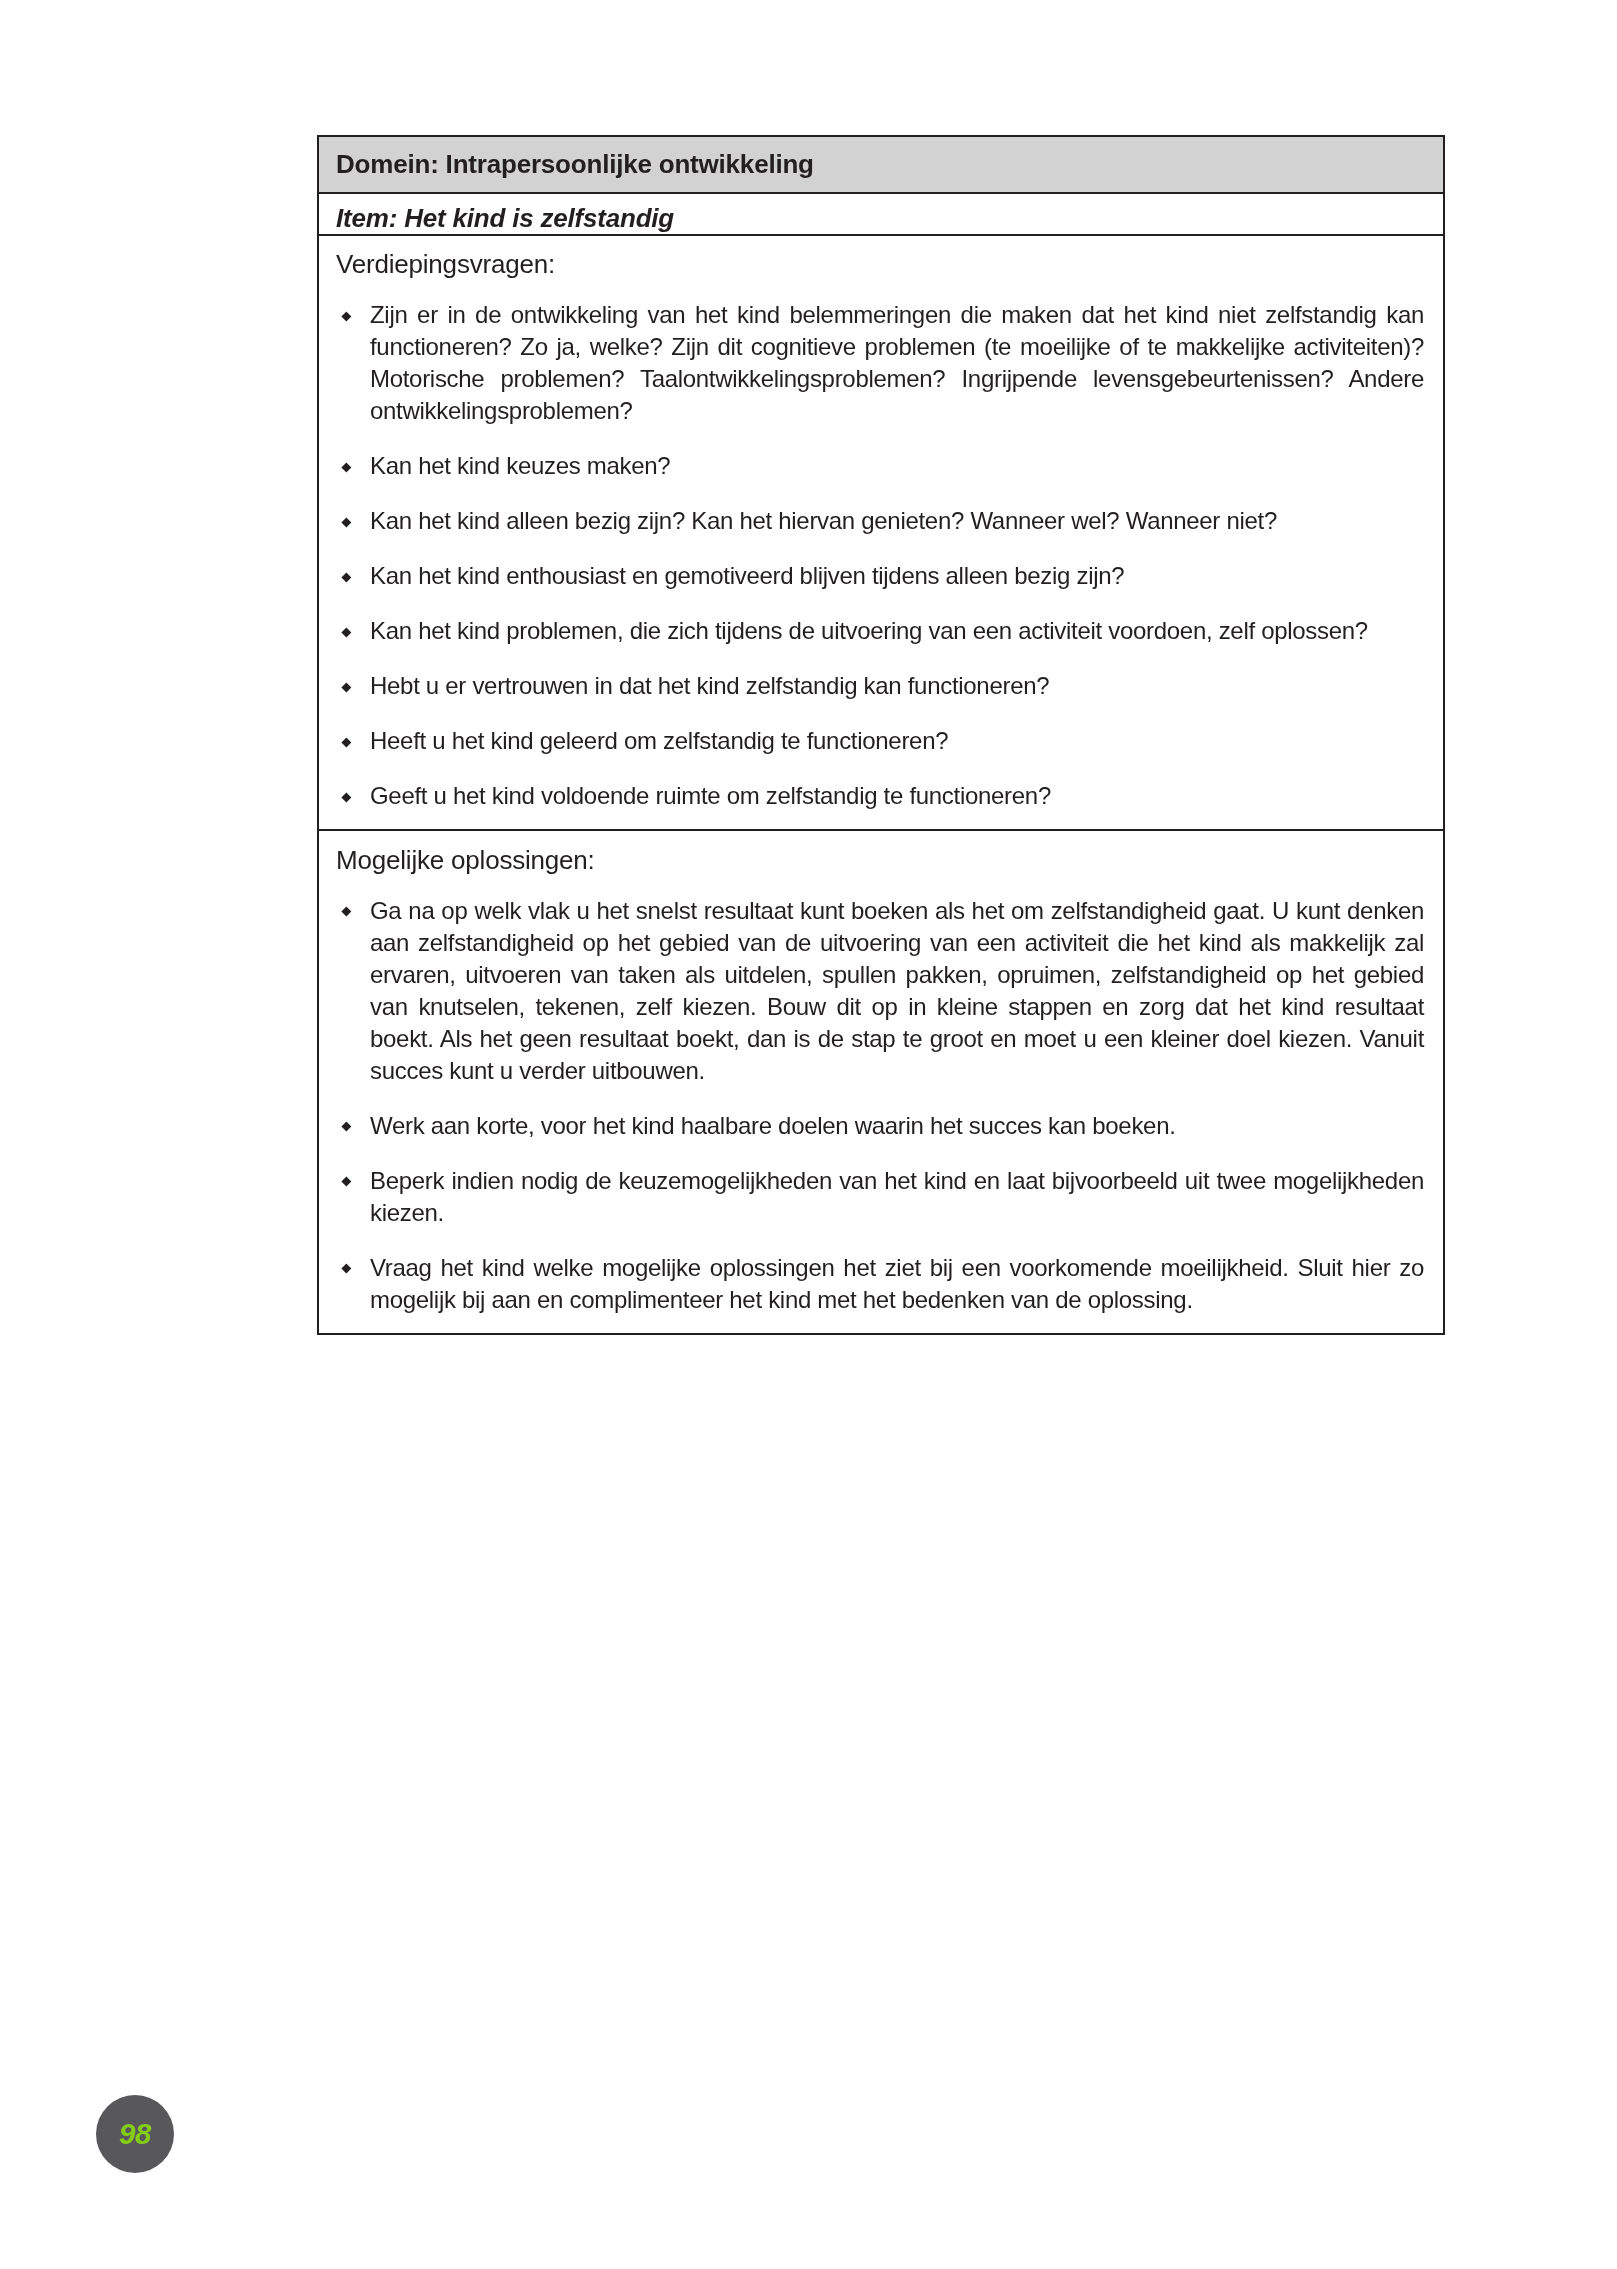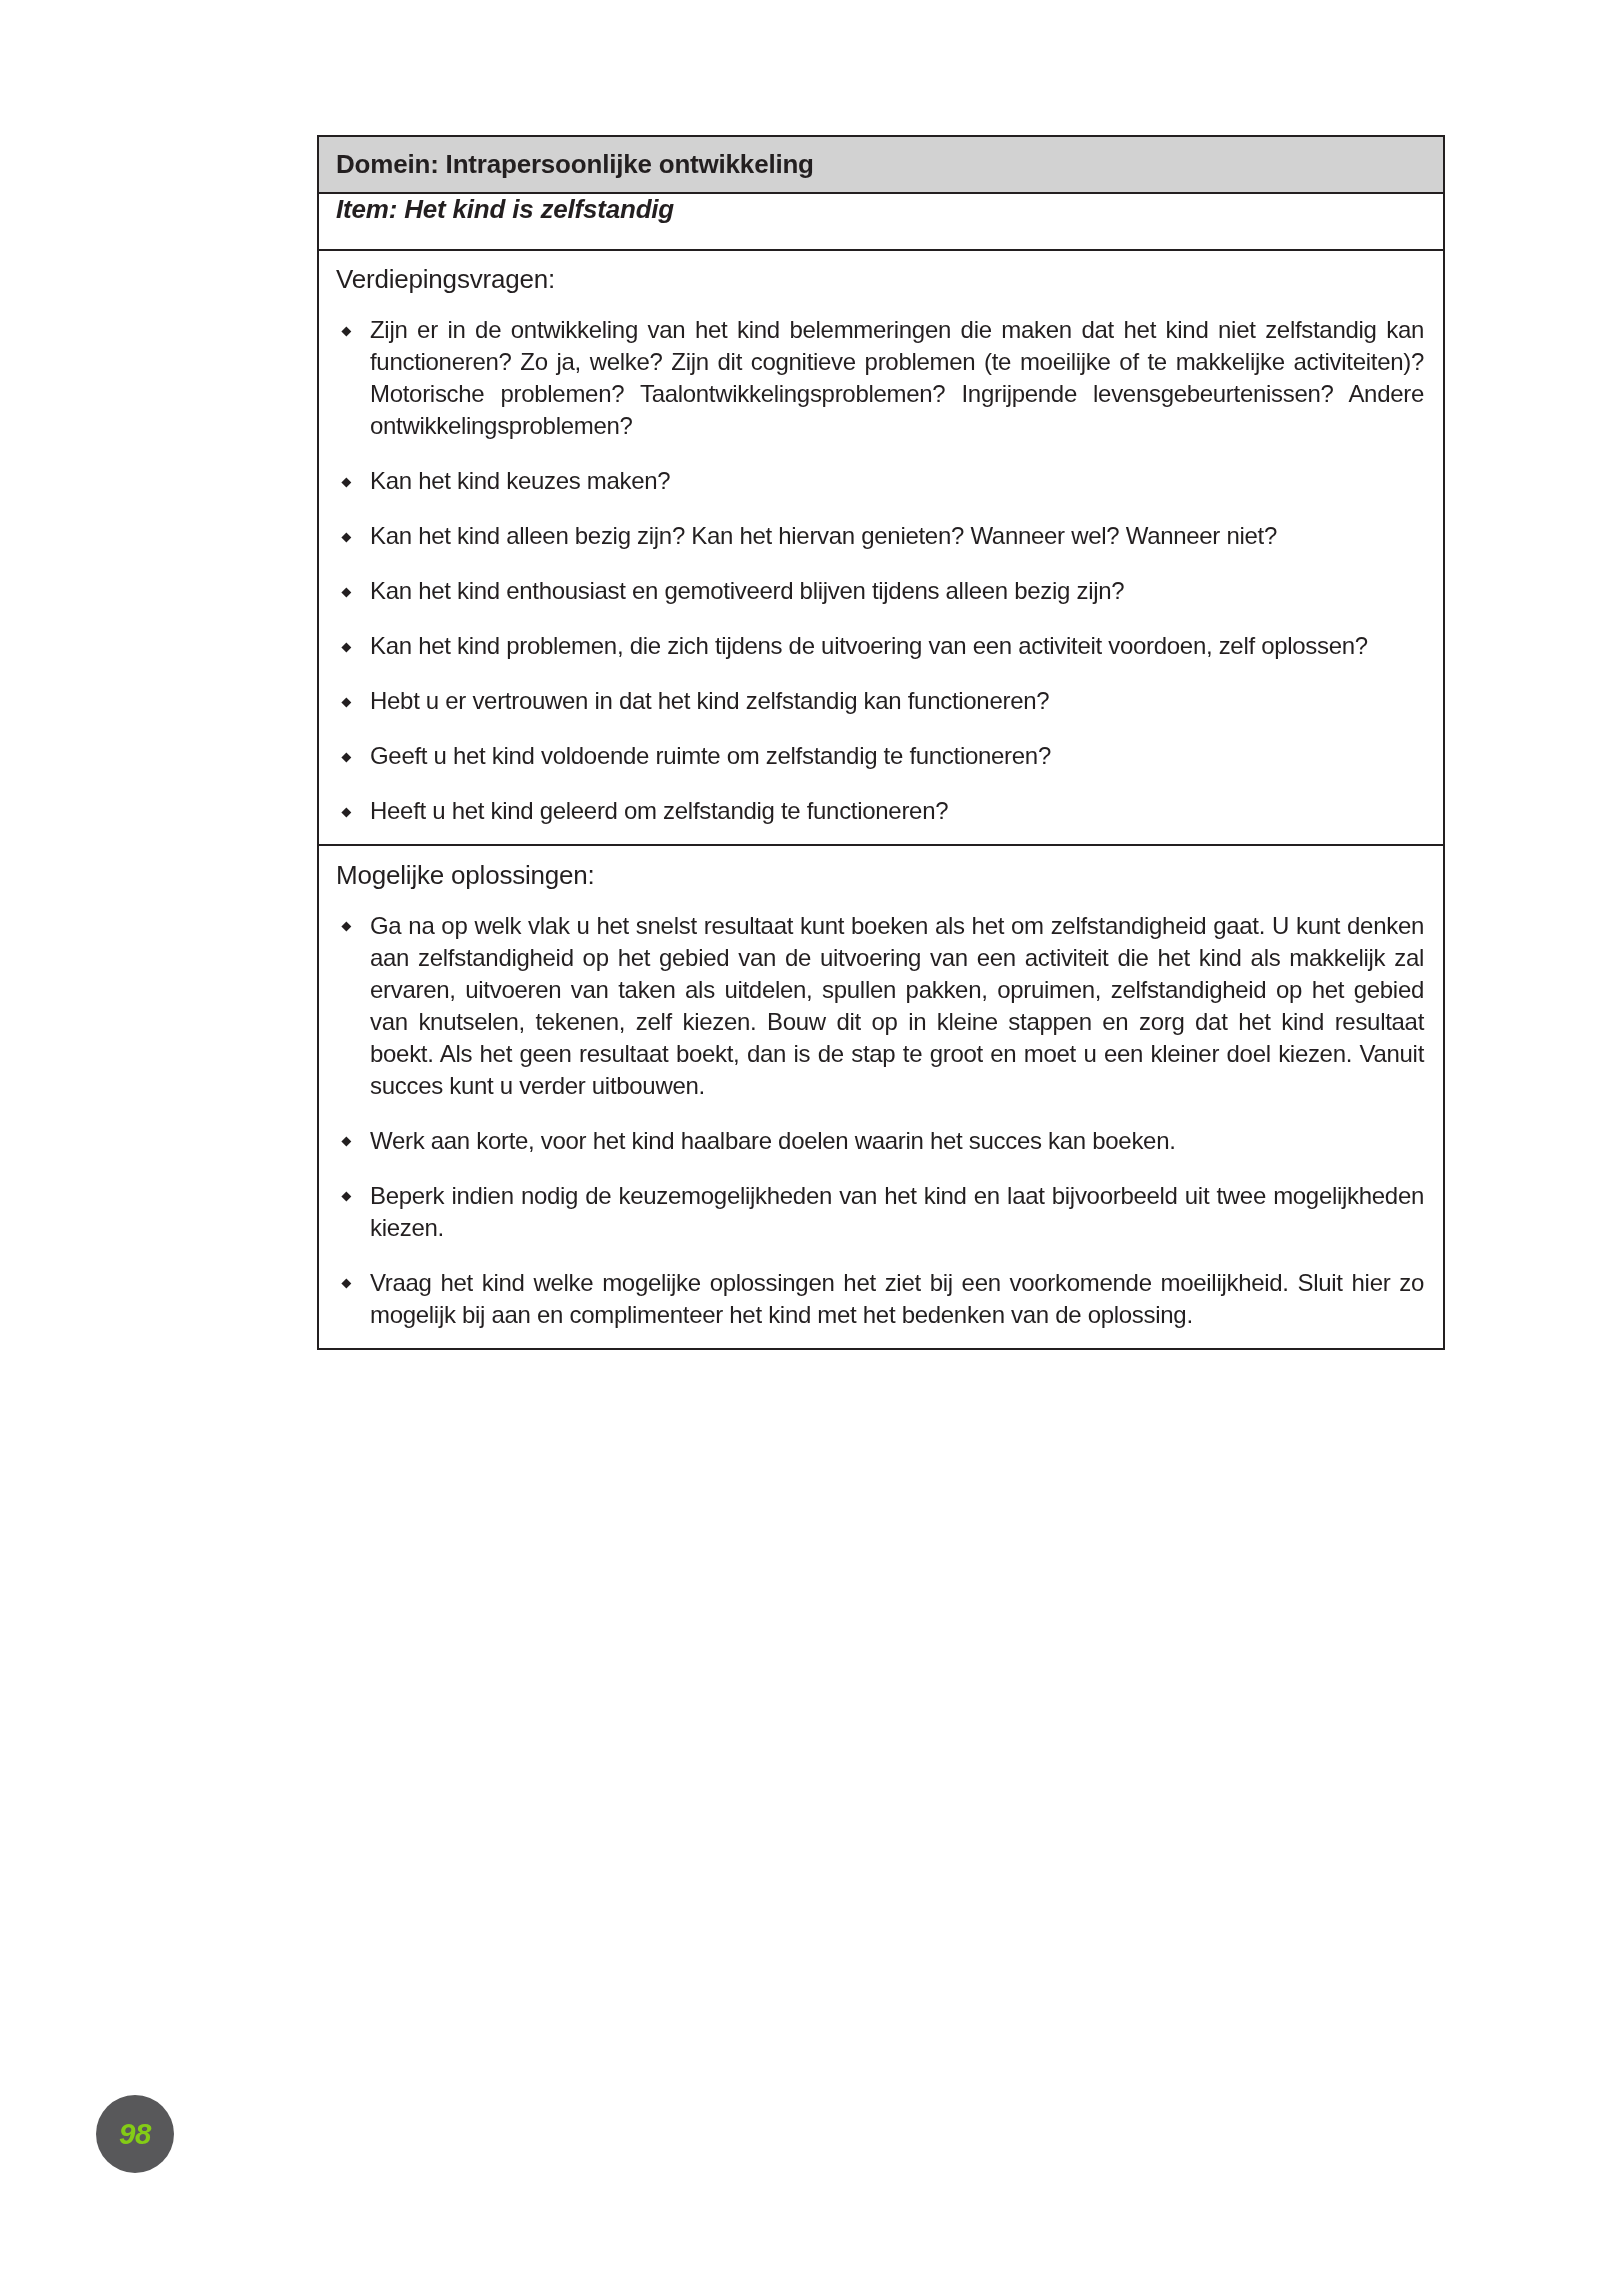--- a/index.html
+++ b/index.html
@@ -32,25 +32,25 @@
     border-bottom: 2.9px solid #231f20;
     display: flex;
     align-items: center;
     padding: 0 17px;
     font-size: 26px;
     font-weight: bold;
     letter-spacing: -0.2px;
   }
   .row-item {
     box-sizing: border-box;
-    height: 57px;
+    height: 42px;
     background: #ffffff;
     border-bottom: 2.9px solid #231f20;
     display: flex;
-    align-items: flex-start;
+    align-items: flex-end;
     padding: 0 17px;
     font-size: 26px;
     font-weight: bold;
     font-style: italic;
     letter-spacing: -0.2px;
   }
   .section {
     box-sizing: border-box;
     padding: 13.3px 19px 9.5px 17px;
   }
@@ -126,22 +126,22 @@
 
     <div class="section divided">
       <h3 class="section-heading">Verdiepingsvragen:</h3>
       <ul class="bullets">
         <li><span class="bullet-dot"></span><span>Zijn er in de ontwikkeling van het kind belemmeringen die maken dat het kind niet zelfstandig kan functioneren? Zo ja, welke? Zijn dit cognitieve problemen (te moeilijke of te makkelijke activiteiten)? Motorische problemen? Taalontwikkelingsproblemen? Ingrijpende levensgebeurtenissen? Andere ontwikkelingsproblemen?</span></li>
         <li><span class="bullet-dot"></span><span>Kan het kind keuzes maken?</span></li>
         <li><span class="bullet-dot"></span><span>Kan het kind alleen bezig zijn? Kan het hiervan genieten? Wanneer wel? Wanneer niet?</span></li>
         <li><span class="bullet-dot"></span><span>Kan het kind enthousiast en gemotiveerd blijven tijdens alleen bezig zijn?</span></li>
         <li><span class="bullet-dot"></span><span>Kan het kind problemen, die zich tijdens de uitvoering van een activiteit voordoen, zelf oplossen?</span></li>
         <li><span class="bullet-dot"></span><span>Hebt u er vertrouwen in dat het kind zelfstandig kan functioneren?</span></li>
+        <li><span class="bullet-dot"></span><span>Heeft u het kind geleerd om zelfstandig te functioneren?</span></li>
         <li><span class="bullet-dot"></span><span>Geeft u het kind voldoende ruimte om zelfstandig te functioneren?</span></li>
-        <li><span class="bullet-dot"></span><span>Heeft u het kind geleerd om zelfstandig te functioneren?</span></li>
       </ul>
     </div>
 
     <div class="section">
       <h3 class="section-heading">Mogelijke oplossingen:</h3>
       <ul class="bullets">
         <li><span class="bullet-dot"></span><span>Ga na op welk vlak u het snelst resultaat kunt boeken als het om zelfstandigheid gaat. U kunt denken aan zelfstandigheid op het gebied van de uitvoering van een activiteit die het kind als makkelijk zal ervaren, uitvoeren van taken als uitdelen, spullen pakken, opruimen, zelfstandigheid op het gebied van knutselen, tekenen, zelf kiezen. Bouw dit op in kleine stappen en zorg dat het kind resultaat boekt. Als het geen resultaat boekt, dan is de stap te groot en moet u een kleiner doel kiezen. Vanuit succes kunt u verder uitbouwen.</span></li>
         <li><span class="bullet-dot"></span><span>Werk aan korte, voor het kind haalbare doelen waarin het succes kan boeken.</span></li>
         <li><span class="bullet-dot"></span><span>Beperk indien nodig de keuzemogelijkheden van het kind en laat bijvoorbeeld uit twee mogelijkheden kiezen.</span></li>
         <li><span class="bullet-dot"></span><span>Vraag het kind welke mogelijke oplossingen het ziet bij een voorkomende moeilijkheid. Sluit hier zo mogelijk bij aan en complimenteer het kind met het bedenken van de oplossing.</span></li>

